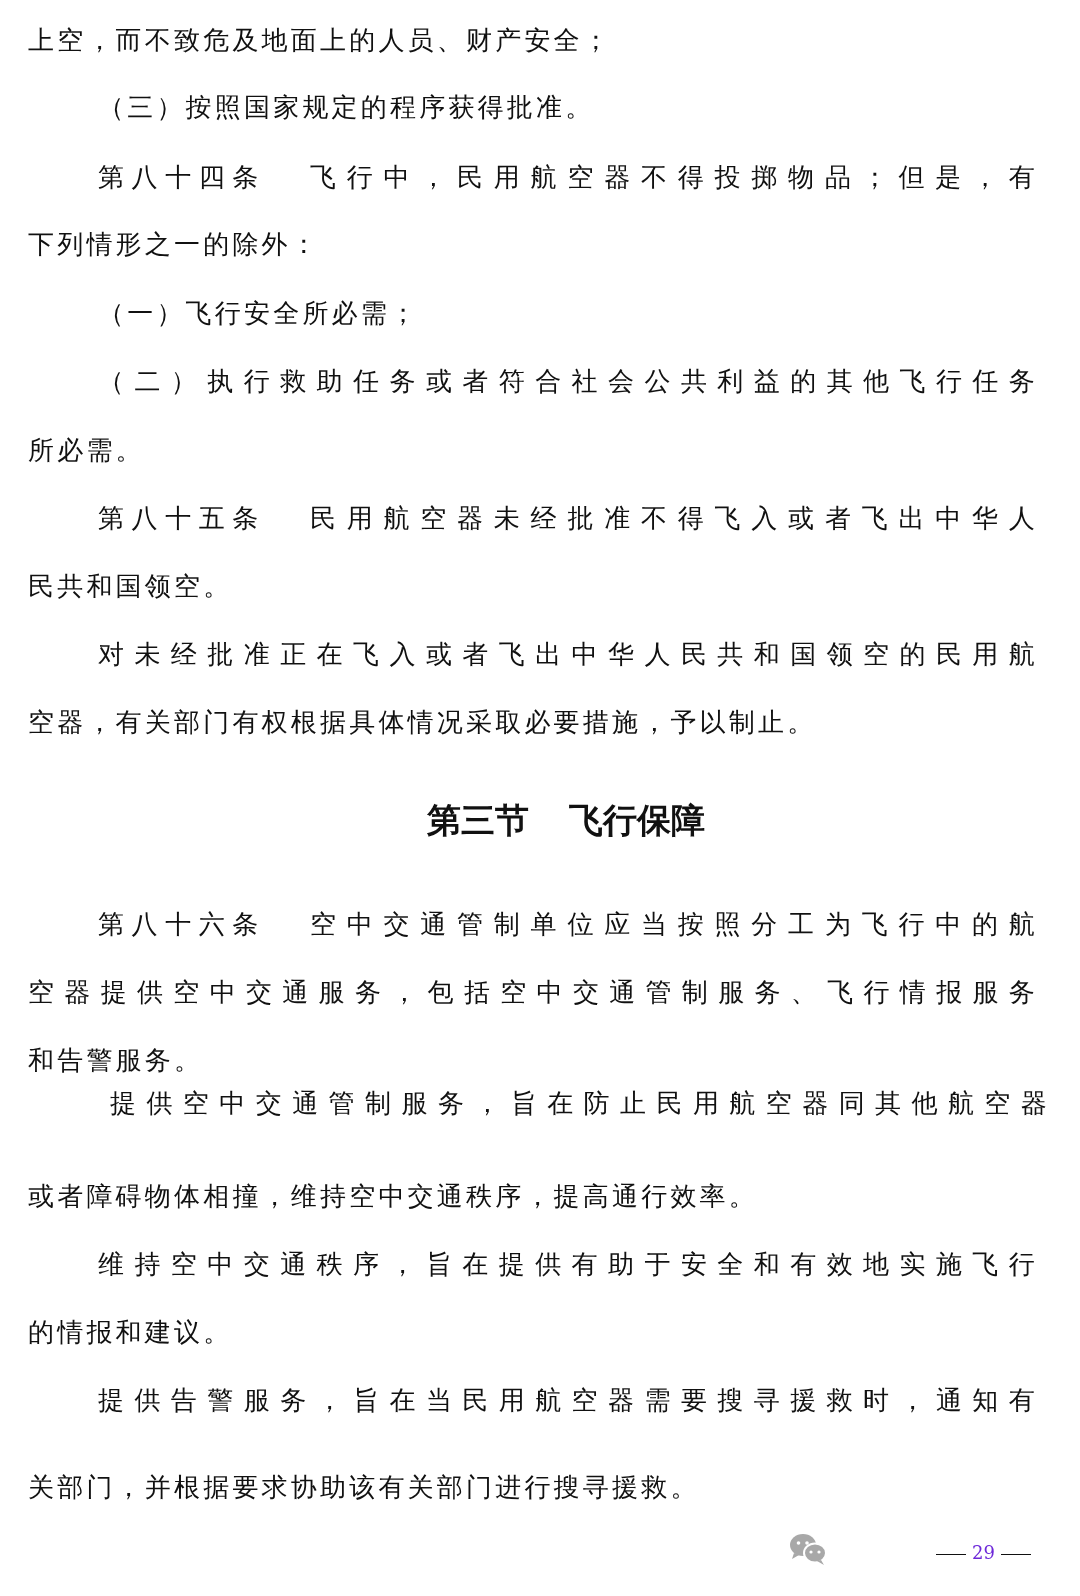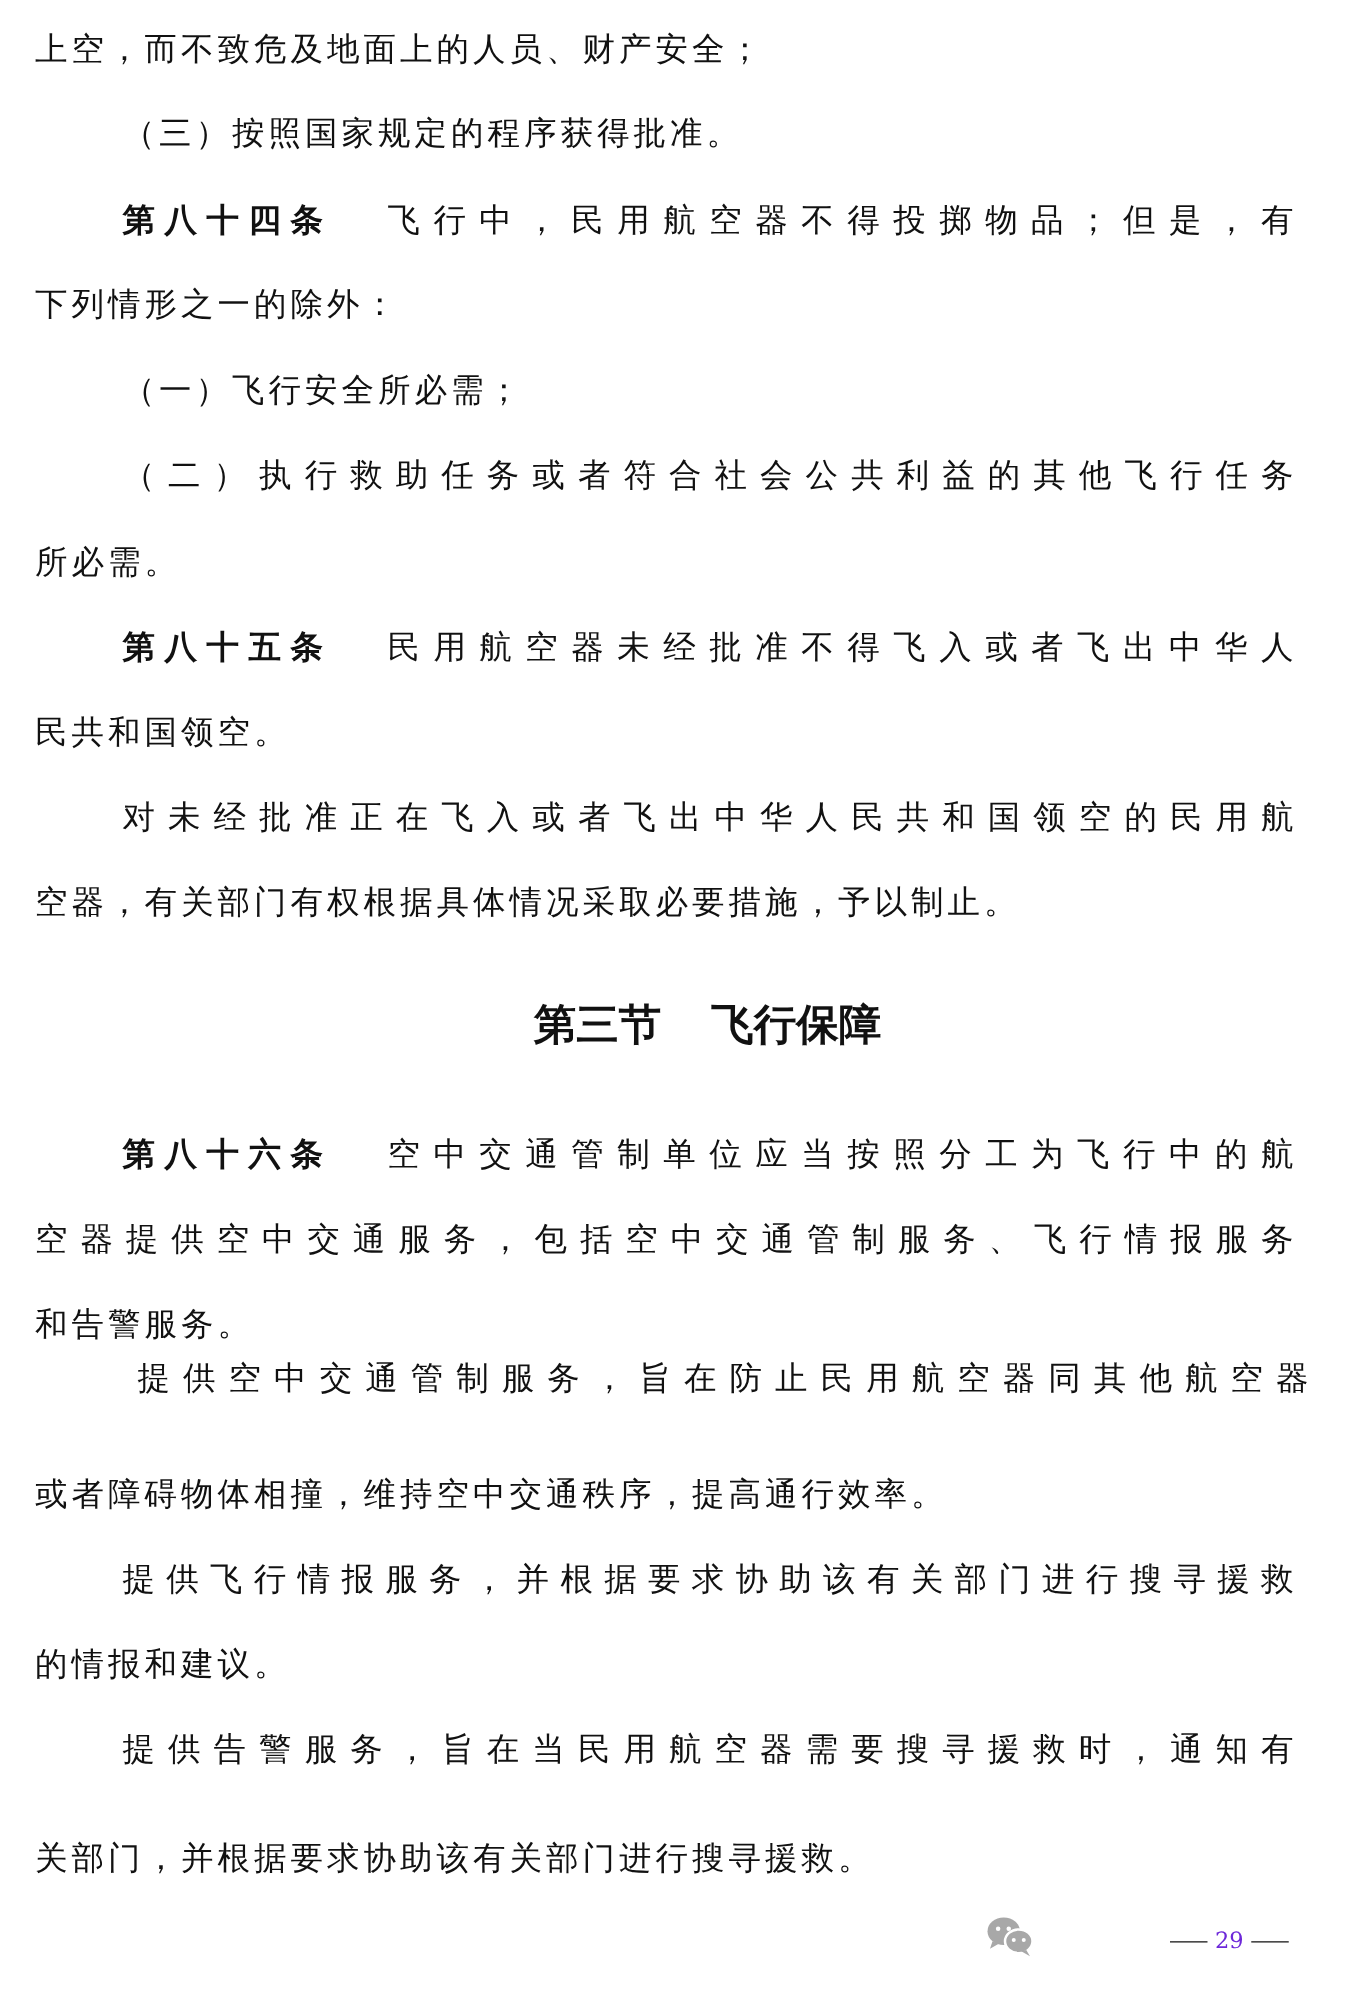--- a/index.html
+++ b/index.html
@@ -2,21 +2,21 @@
 <html><head>
 <meta charset="utf-8">
 <style>
   html, body { margin: 0; padding: 0; background: #ffffff; }
   body { width: 1080px; height: 1596px; position: relative; overflow: hidden;
          font-family: "DejaVu Serif", "Liberation Serif", serif; color: #111; }
   .line { position: absolute; left: 28px; width: 1010px; font-size: 26px;
           line-height: 40px; letter-spacing: 3.2px; white-space: nowrap; }
   .indent { left: 98px; width: 940px; }
   .just { text-align: justify; text-align-last: justify; }
-  .art-label { font-family: "DejaVu Sans", "Liberation Sans", sans-serif; font-weight: bold; letter-spacing: 0px; margin-right: 44px; }
+  .art-label { font-family: "DejaVu Sans", "Liberation Sans", sans-serif; font-weight: normal; letter-spacing: 0px; margin-right: 44px; }
   .section-title { position: absolute; left: 0; width: 1060px; top: 800px; text-align: center;
          font-family: "DejaVu Sans", "Liberation Sans", sans-serif; font-weight: bold; font-size: 34px; line-height: 40px; padding-left: 36px; }
   .section-title span.gap { display: inline-block; width: 40px; }
   .footer { position: absolute; top: 1542px; left: 930px; font-size: 18px; color: #6d28d9; }
   .footer .dash { display: inline-block; width: 30px; border-top: 1.5px solid #111; vertical-align: middle; margin: 0 6px; }
   .watermark { position: absolute; top: 1532px; left: 788px; display: flex; align-items: center;
          color: #a8a8a8; font-family: "DejaVu Sans", "Liberation Sans", sans-serif; font-size: 28px; }
   .watermark svg { margin-right: 10px; }
 </style>
 </head>
@@ -32,21 +32,21 @@
     <div class="line" style="top: 430px;"><span>所必需。</span></div>
     <div class="line indent just" style="top: 498px;"><span class="art-label">第八十五条</span><span>民用航空器未经批准不得飞入或者飞出中华人</span></div>
     <div class="line" style="top: 566px;"><span>民共和国领空。</span></div>
     <div class="line indent just" style="top: 634px;"><span>对未经批准正在飞入或者飞出中华人民共和国领空的民用航</span></div>
     <div class="line" style="top: 702px;"><span>空器，有关部门有权根据具体情况采取必要措施，予以制止。</span></div>
     <div class="line indent just" style="top: 904px;"><span class="art-label">第八十六条</span><span>空中交通管制单位应当按照分工为飞行中的航</span></div>
     <div class="line just" style="top: 972px;"><span>空器提供空中交通服务，包括空中交通管制服务、飞行情报服务</span></div>
     <div class="line" style="top: 1040px;"><span>和告警服务。</span></div>
     <div class="line indent just" style="top: 1083px; margin-left: 12px;"><span>提供空中交通管制服务，旨在防止民用航空器同其他航空器</span></div>
     <div class="line" style="top: 1176px;"><span>或者障碍物体相撞，维持空中交通秩序，提高通行效率。</span></div>
-    <div class="line indent just" style="top: 1244px;"><span>提供飞行情报服务，并根据要求协助该有关部门进行搜寻援救</span></div>
+    <div class="line indent just" style="top: 1244px;"><span>维持空中交通秩序，旨在提供有助于安全和有效地实施飞行</span></div>
     <div class="line" style="top: 1312px;"><span>的情报和建议。</span></div>
     <div class="line indent just" style="top: 1380px;"><span>提供告警服务，旨在当民用航空器需要搜寻援救时，通知有</span></div>
     <div class="line" style="top: 1438px; margin-top: 29px;"><span>关部门，并根据要求协助该有关部门进行搜寻援救。</span></div>
   </div>
 
 <div class="section-title">
   <span>第三节</span><span class="gap"></span><span>飞行保障</span>
 </div>
 
 <div class="watermark">

